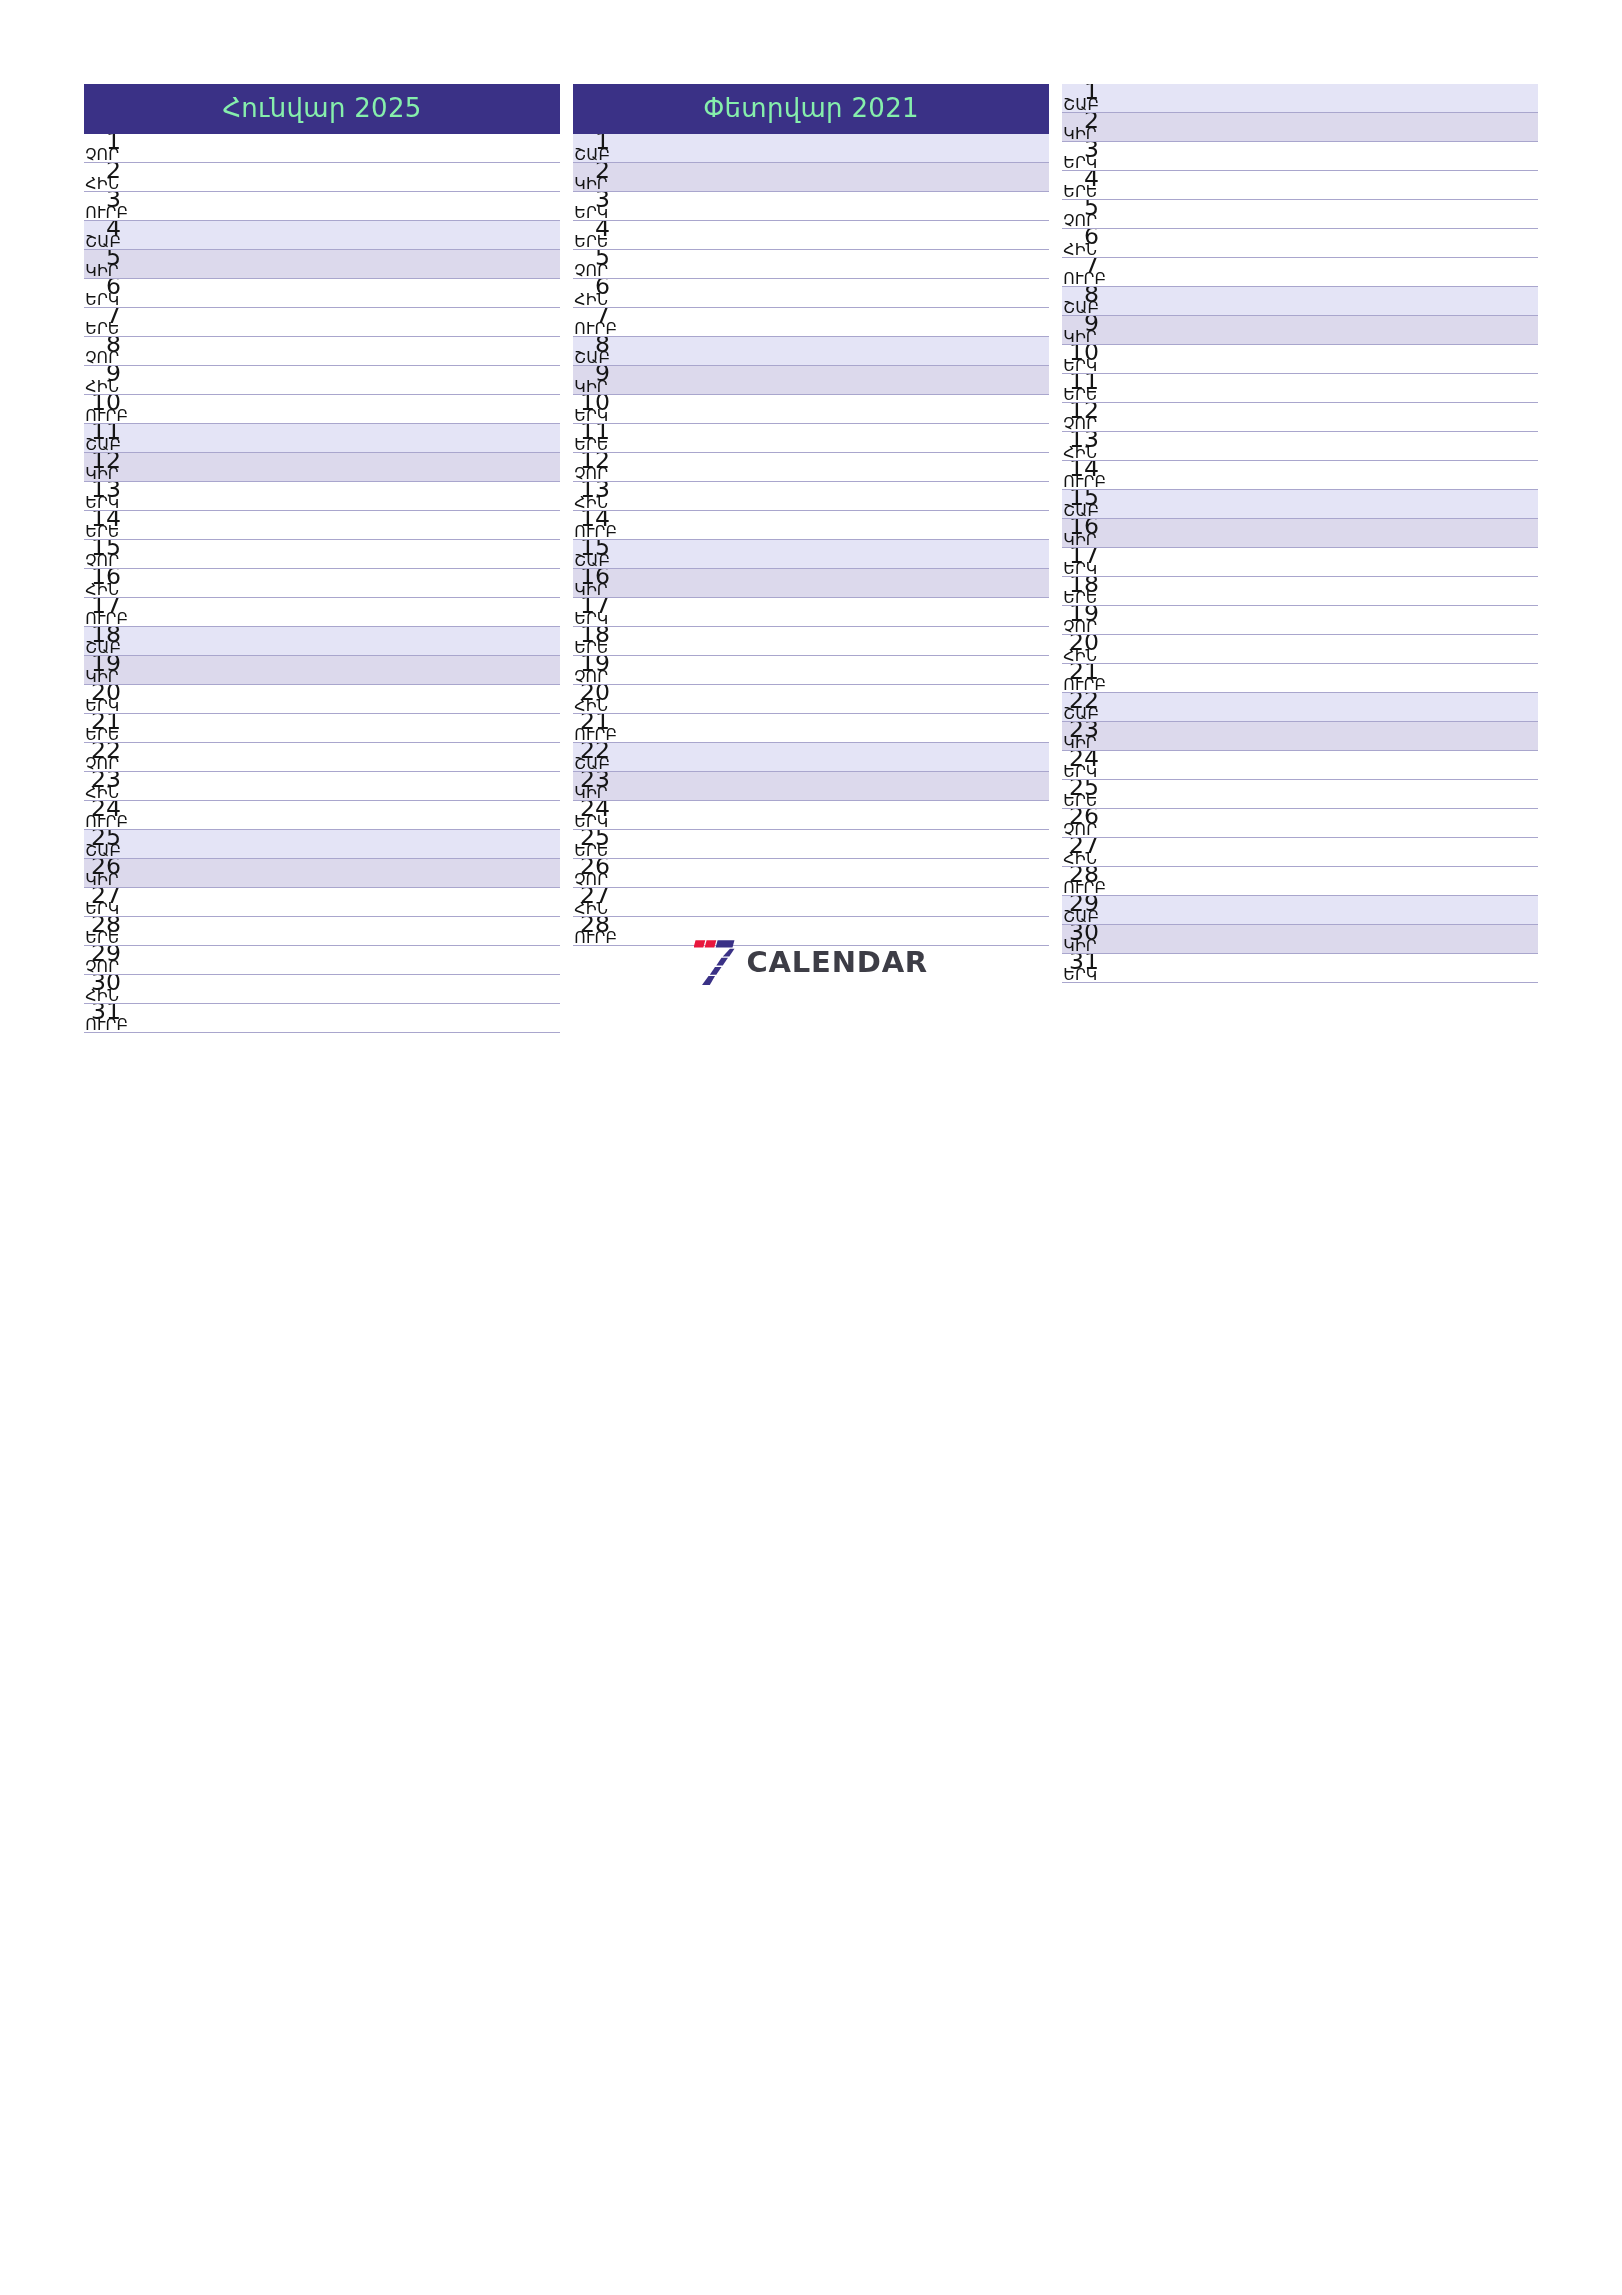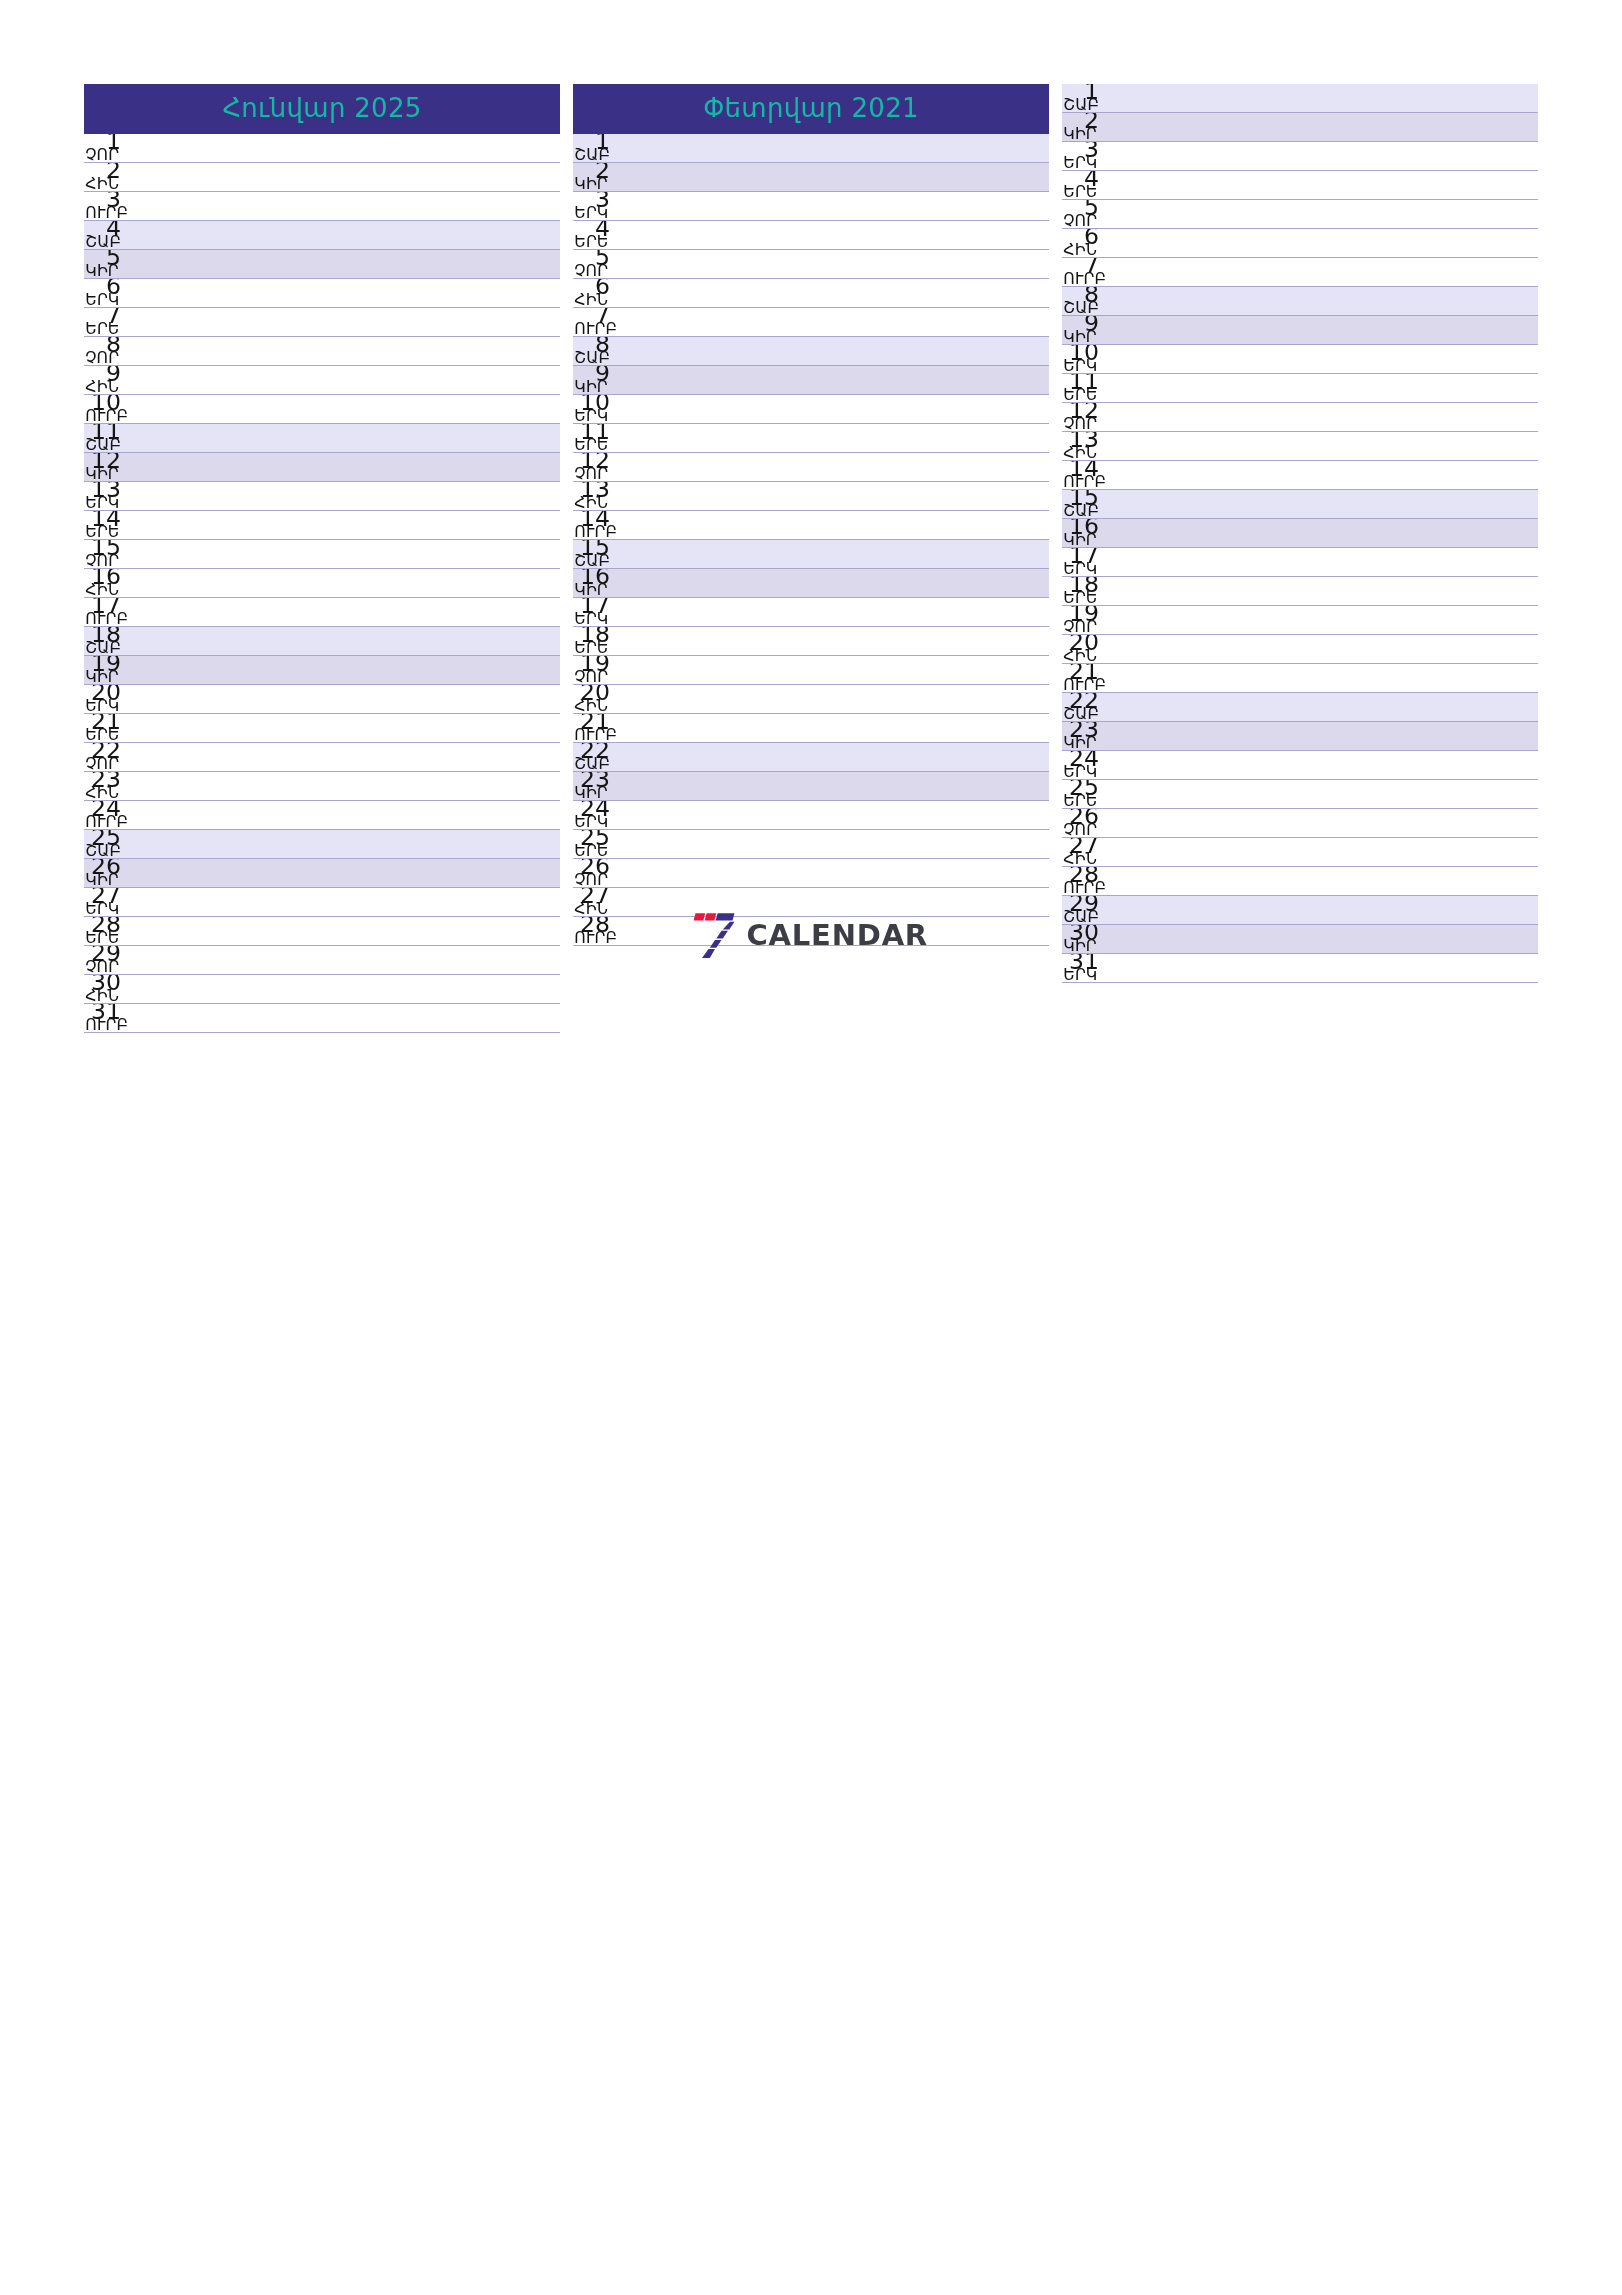--- a/index.html
+++ b/index.html
@@ -33,21 +33,21 @@
     width: 476px;
     flex: 0 0 476px;
     display: flex;
     flex-direction: column;
     position: relative;
   }
 
   .month-header {
     height: 50px;
     background: #3a3186;
-    color: #14b8a6;
+    color: #86efac;
     display: flex;
     align-items: center;
     justify-content: center;
     font-size: 26px;
     font-weight: 400;
     letter-spacing: 0.3px;
     line-height: 1;
     box-sizing: border-box;
     padding-bottom: 2.6px;
   }
@@ -362,21 +362,21 @@
         </div>
         <div class="day-row">
           <div class="day-num">27</div>
           <div class="day-wd">ՀԻՆ</div>
         </div>
         <div class="day-row">
           <div class="day-num">28</div>
           <div class="day-wd">ՈՒՐԲ</div>
         </div>
       </div>
-      <div class="brand" style="top: 828px; height: 47px; text-align: right;">
+      <div class="brand" style="top: 855px; height: 47px; text-align: right;">
         <svg class="brand-mark" viewBox="0 0 64 74">
           <path d="M2,2 H17 L14,13 H-1 Z" fill="#e8173d"></path>
           <path d="M19,2 H34 L31,13 H16 Z" fill="#e8173d"></path>
           <path d="M36,2 H62 L59,13 H33 Z" fill="#3a3186"></path>
           <path d="M55,15 H62 L54,27 H44 Z" fill="#3a3186"></path>
           <path d="M42,29 H52 L44,41 H34 Z" fill="#3a3186"></path>
           <path d="M32,43 H42 L34,55 H24 Z" fill="#3a3186"></path>
           <path d="M22,57 H32 L24,71 H12 Z" fill="#3a3186"></path>
         </svg>
         <div class="brand-word">CALENDAR</div>

